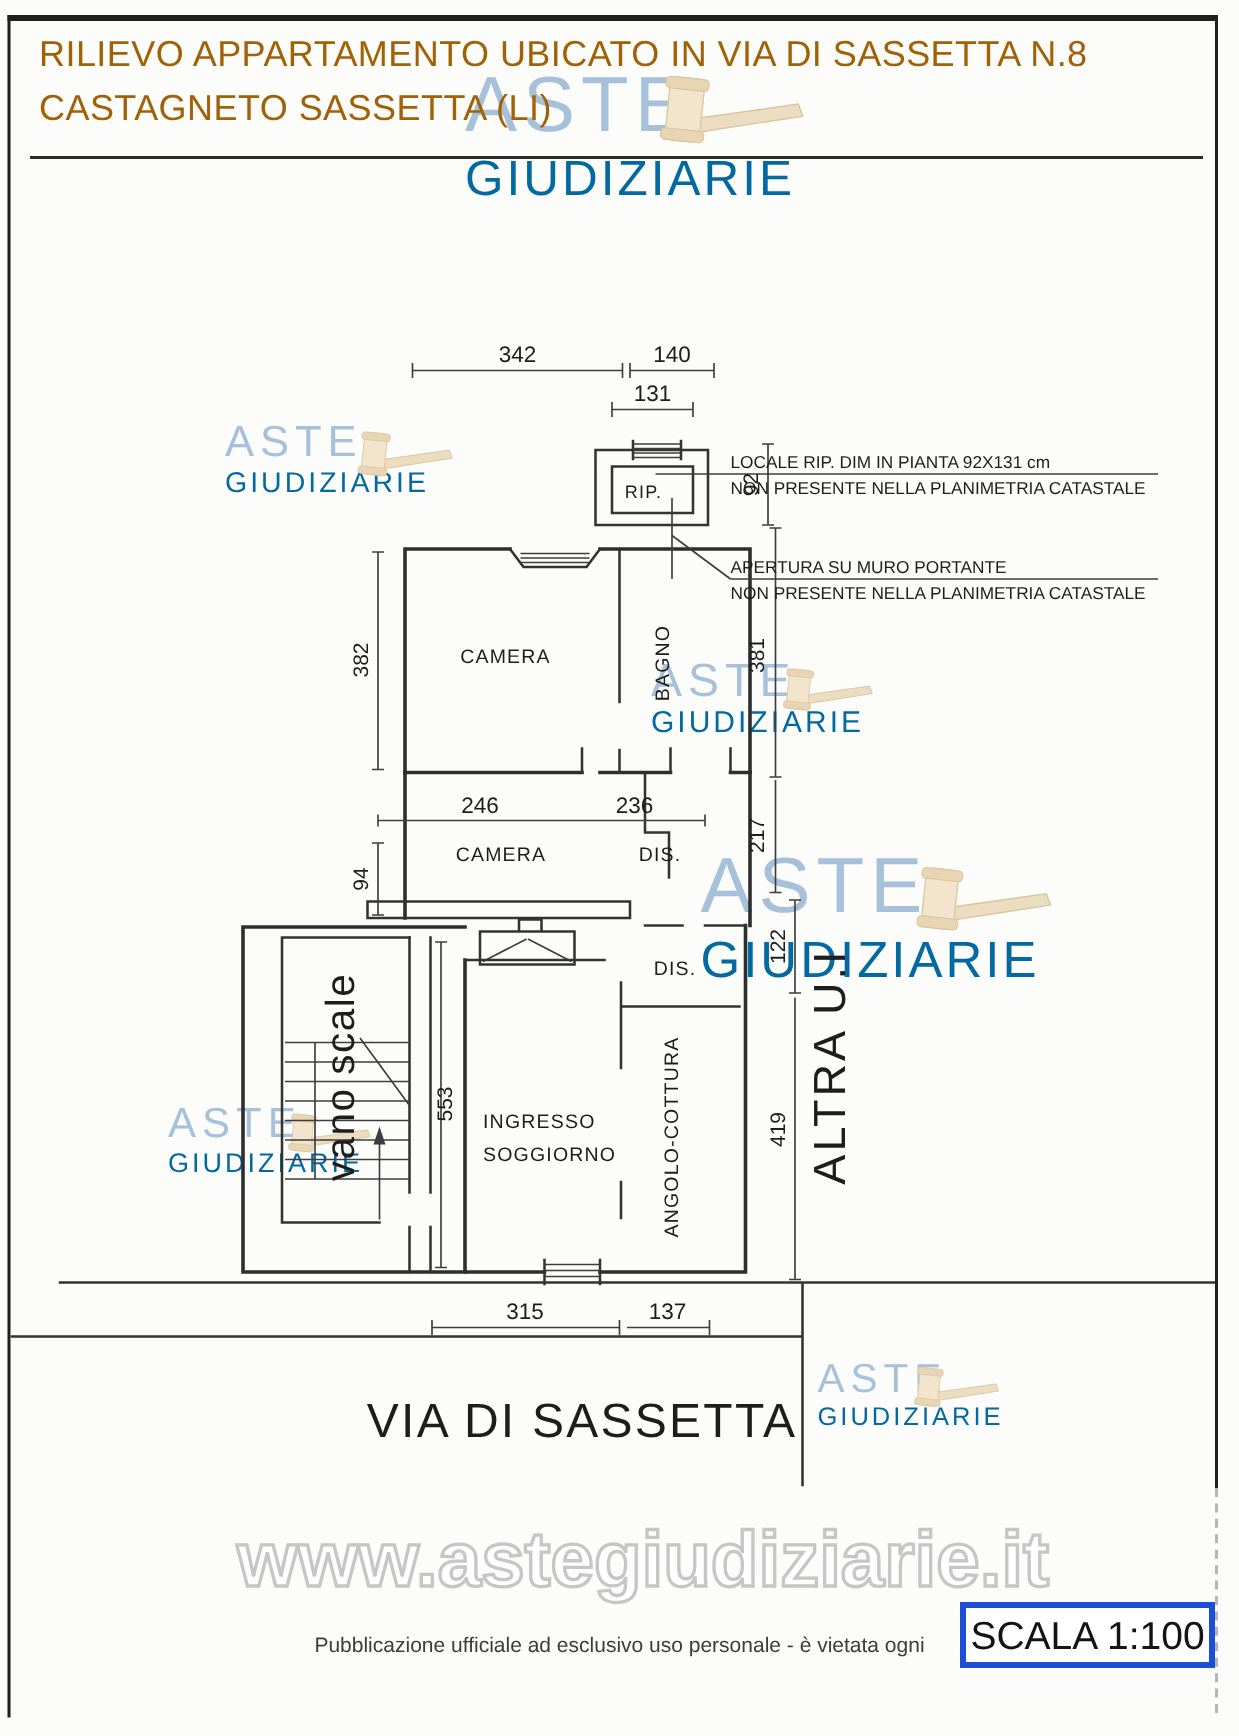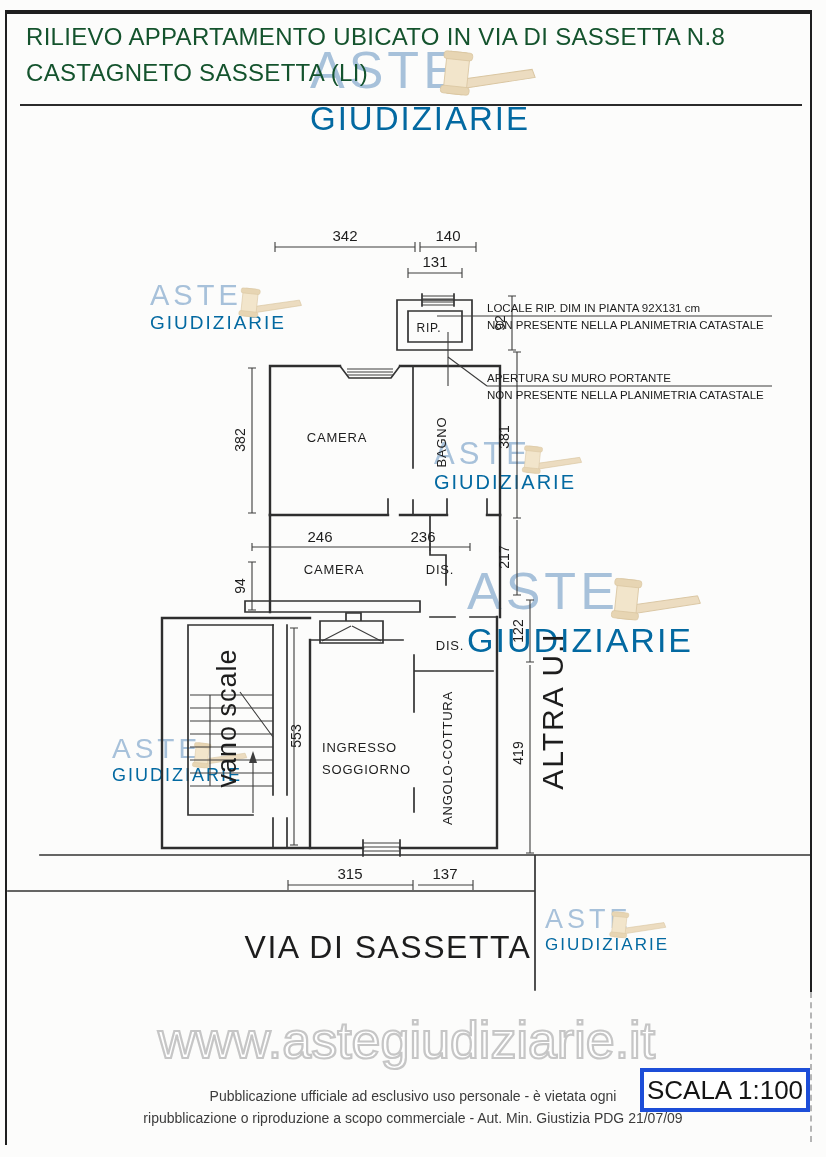--- a/index.html
+++ b/index.html
@@ -1,29 +1,29 @@
 <!DOCTYPE html>
 <html><head>
 <meta charset="utf-8">
 <style>
   html,body{margin:0;padding:0}
   body{width:826px;height:1157px;position:relative;background:#fcfcfb;
        font-family:"Liberation Sans",sans-serif;overflow:hidden}
   .abs{position:absolute}
   
   .frame{background:#1f1f1f;z-index:3}
-  .title-block{left:26px;top:19px;font-size:24px;line-height:1.5;color:#14532d;z-index:3;letter-spacing:.3px}
+  .title-block{left:26px;top:19px;font-size:24px;line-height:1.5;color:#a16207;z-index:3;letter-spacing:.3px}
   .title-rule{left:20px;top:104px;width:782px;height:2px;background:#2b2b2b;z-index:3}
   
   .wm{position:absolute;z-index:1;color:#a7c1da;line-height:1}
   .wm .aste{display:block;letter-spacing:4px}
   .wm .giud{display:block;letter-spacing:2px;color:#0369a1;margin-top:6px}
   .gavel{position:absolute;z-index:1}
   .www-wm{left:158px;top:1010px;z-index:1;font-size:52px;letter-spacing:0;
-          color:#ffffff;-webkit-text-stroke:2.2px #c6c6c6;white-space:nowrap;font-weight:400}
+          color:#ffffff;-webkit-text-stroke:2.2px #c6c6c6;white-space:nowrap;font-weight:700}
   
   svg.plan{left:0;top:0;z-index:2}
   .w{stroke:#2e2e2e;stroke-width:2.4;fill:none;stroke-linecap:square}
   .w2{stroke:#333;stroke-width:1.7;fill:none;stroke-linecap:square}
   .t{stroke:#3d3d3d;stroke-width:1.1;fill:none}
   .plan text{fill:#1d1d1d}
   .dim{font-size:15px}
   .dimr{font-size:14px}
   .room{font-size:13px;letter-spacing:.8px}
   .ann{font-size:11.5px}
@@ -205,14 +205,13 @@
   <text class="altra" x="563" y="711" text-anchor="middle" transform="rotate(-90 563 711)">ALTRA U.I</text>
   <text class="big" x="388" y="958" text-anchor="middle">VIA DI SASSETTA</text>
 </svg>
 
 <div class="abs scale-box">
   <span>SCALA 1:100</span>
 </div>
 
 <div class="abs footer">
   <div>Pubblicazione ufficiale ad esclusivo uso personale - è vietata ogni</div>
-  <div>ripubblicazione o riproduzione a scopo commerciale - Aut. Min. Giustizia PDG 21/07/09</div>
 </div>
 
 </body></html>

